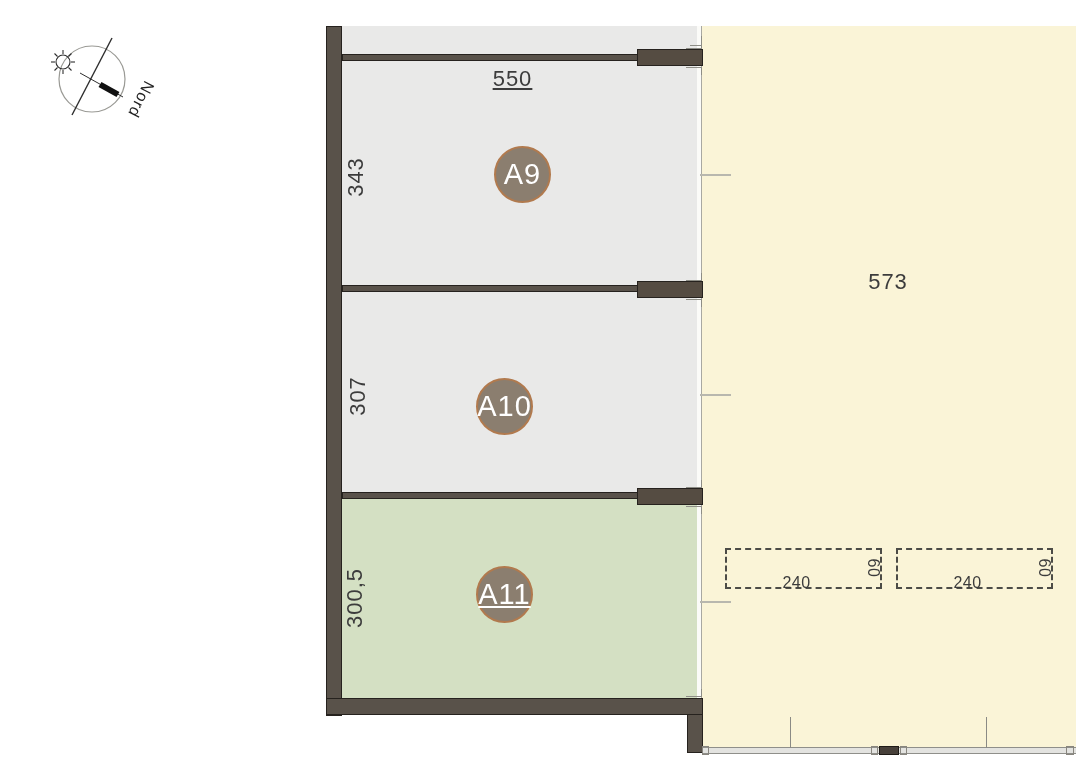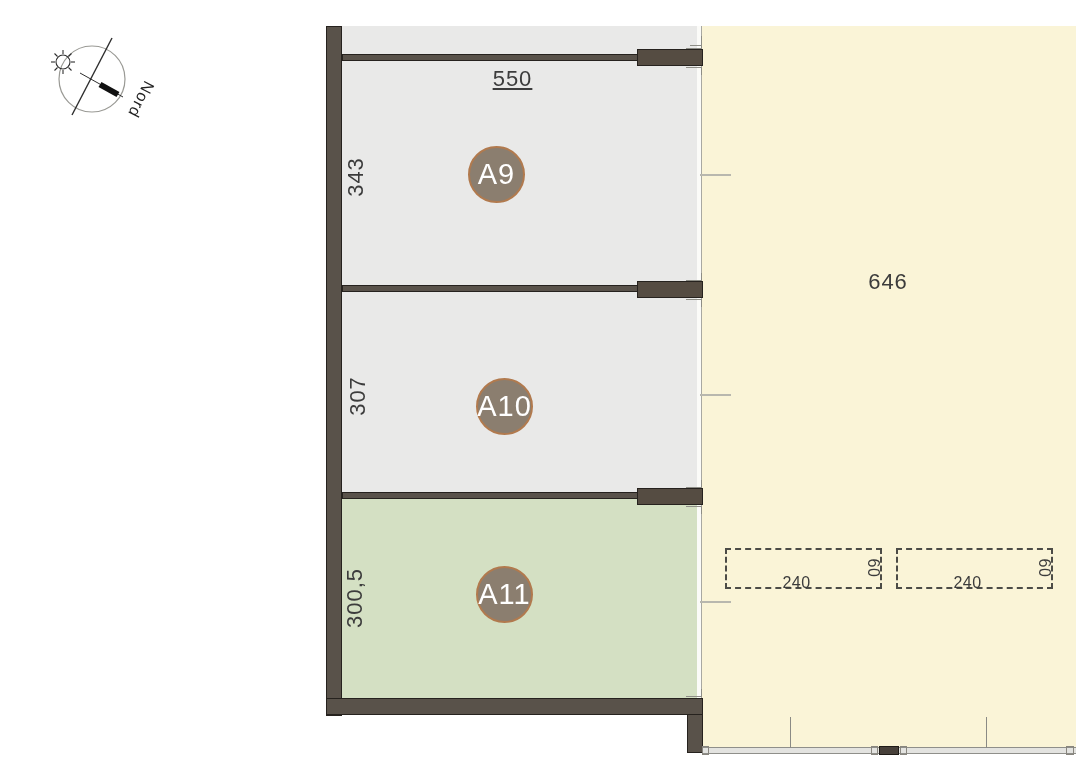--- a/index.html
+++ b/index.html
@@ -110,35 +110,35 @@
 
   <div class="glass-band" style="left:702px;top:747px;width:374px;height:7px;"></div>
   <div class="tick" style="left:790px;top:717px;height:31px;"></div>
   <div class="tick" style="left:986px;top:717px;height:31px;"></div>
   <div class="door-block" style="left:879px;top:746px;width:20px;height:9px;"></div>
   <div class="mini-bracket" style="left:871px;top:746px;width:7px;height:9px;"></div>
   <div class="mini-bracket" style="left:900px;top:746px;width:7px;height:9px;"></div>
   <div class="mini-bracket" style="left:702px;top:746px;width:7px;height:9px;"></div>
   <div class="mini-bracket" style="left:1066px;top:746px;width:8px;height:9px;"></div>
 
-  <div class="room-label" style="left:468px;top:146px;">
+  <div class="room-label" style="left:494px;top:146px;">
     <span>A9</span>
   </div>
   <div class="room-label" style="left:476px;top:378px;">
     <span>A10</span>
   </div>
-  <div class="room-label" style="left:476px;top:566px;">
+  <div class="room-label" style="left:476px;top:566px;text-decoration:underline;">
     <span>A11</span>
   </div>
 
   <div class="dim" style="left:470px;top:68px;width:85px;text-decoration:underline;">550</div>
   <div class="dim vert" style="left:316px;top:166px;width:80px;">343</div>
   <div class="dim vert" style="left:318px;top:385px;width:80px;">307</div>
   <div class="dim vert" style="left:310px;top:587px;width:90px;">300,5</div>
-  <div class="dim" style="left:849px;top:271px;width:78px;">646</div>
+  <div class="dim" style="left:849px;top:271px;width:78px;">573</div>
 
   <div class="parking" style="left:725px;top:548px;width:157px;height:41px;">
     <div class="dim small len">240</div>
     <div class="dim small vert-cw dep">60</div>
   </div>
   <div class="parking" style="left:896px;top:548px;width:157px;height:41px;">
     <div class="dim small len">240</div>
     <div class="dim small vert-cw dep">60</div>
   </div>
 

